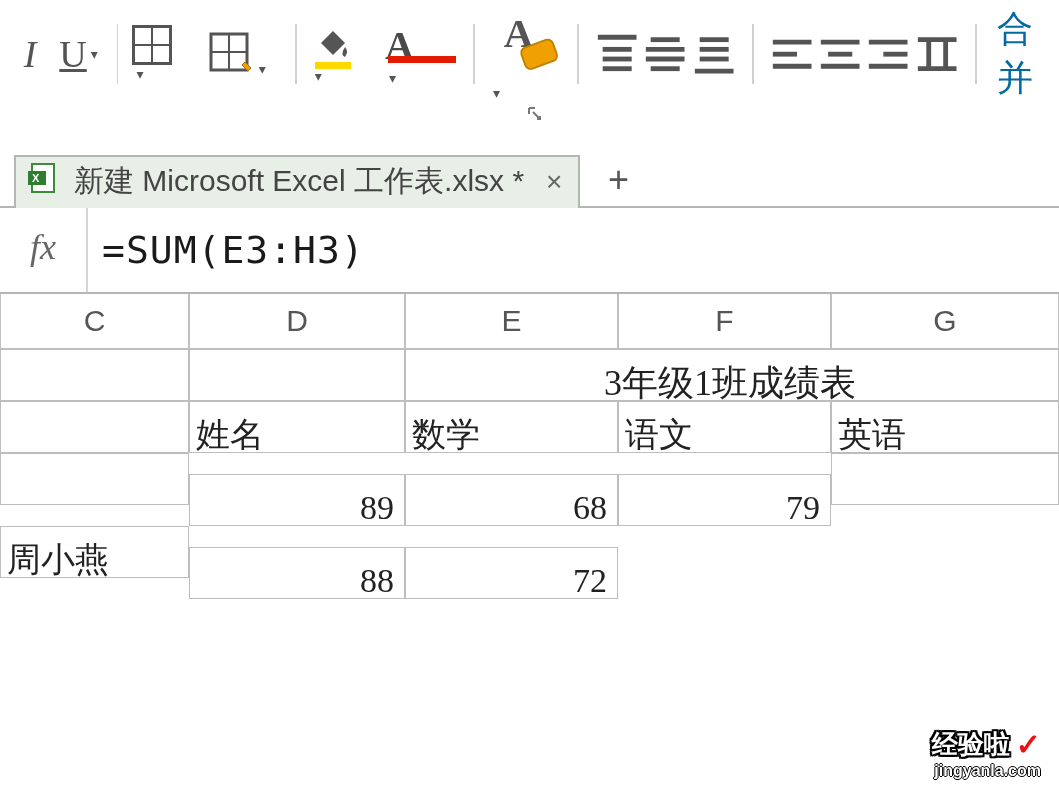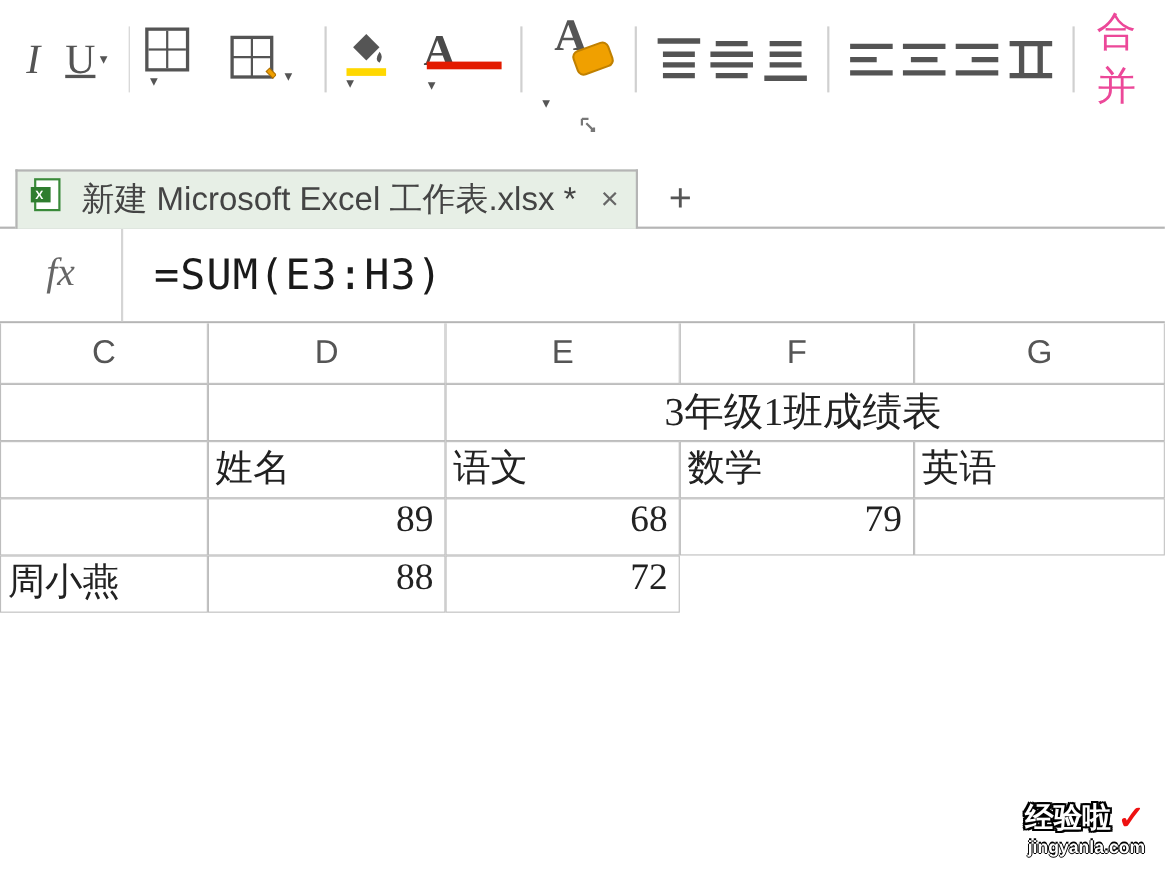--- a/index.html
+++ b/index.html
@@ -89,37 +89,37 @@
   .tab .close { font-size: 28px; color: #666; font-family: Arial; margin-left: 8px; }
   .addtab { width:40px; height:40px; display:flex; align-items:center; justify-content:center; margin-left:18px; margin-bottom:6px; font-size:36px; color:#555; font-family:Arial; }
 
   .formula-bar {
     display: flex;
     align-items: center;
     border-bottom: 2px solid #b5b5b5;
     height: 86px;
   }
   .fx-label {
-    width: 112px;
+    width: 88px;
     text-align: center;
     font-family: "Times New Roman", serif;
     font-style: italic;
     font-size: 36px;
     color: #666;
     border-right: 2px solid #d5d5d5;
     height: 100%;
     display:flex; align-items:center; justify-content:center;
     padding-bottom:6px;
   }
   .formula-input {
     flex: 1;
     font-family: "SimSun", "NSimSun", monospace;
     font-size: 38px;
     color: #1a1a1a;
-    padding-left: 28px;
+    padding-left: 14px;
     letter-spacing: 1px;
   }
 
   .sheet {
     display: grid;
     grid-template-columns: 189px 216px 213px 213px 228px;
     font-family: "SimSun", serif;
     font-size: 34px;
     color: #222;
   }
@@ -128,43 +128,43 @@
     font-family: Arial, sans-serif;
     font-size: 30px;
     color: #555;
     border: 1px solid #c0c0c0;
     border-top: none;
     padding: 10px 0 10px 0;
     background: #fff;
   }
   .cell {
     border: 1px solid #bdbdbd;
-    padding: 0 10px 4px 6px;
+    padding: 20px 10px 4px 6px;
     height: 52px;
     display:flex;
-    align-items:flex-start;
-  }
-  .cell.right { justify-content:flex-end; }
+    align-items:center;
+  }
+  .cell.right { justify-content:flex-end;margin-top:21px; }
   .merge-title {
     grid-column: 3 / span 3;
     justify-content: center;
     font-size: 36px;
   }
 
   .watermark {
     position: absolute;
     right: 18px;
     bottom: 14px;
     text-align: right;
     font-family: "Microsoft YaHei", sans-serif;
   }
   .watermark .line1 { font-size: 26px; font-weight: bold; color:#fff; text-shadow: -2px 0 #000, 2px 0 #000, 0 -2px #000, 0 2px #000, -2px -2px #000, 2px 2px #000, -2px 2px #000, 2px -2px #000; display:inline-flex; align-items:flex-start; gap:6px;}
   .watermark .checkmark { color:#e11; font-size:30px; text-shadow:none; }
   .watermark .line2 { font-size: 16px; font-weight:bold; color:#fff; text-shadow: -1px 0 #000, 1px 0 #000, 0 -1px #000, 0 1px #000; }
-  .merge-text { font-family:"SimSun"; font-size:36px; color:#ec4899; }
+  .merge-text { font-family:"SimSun"; font-size:36px; color:#0369a1; }
 </style>
 </head>
 <body>
 
 <div class="toolbar">
   <div class="tool-item">
       <span class="icon-italic">I</span>
     </div>
   <div class="tool-item">
       <span class="icon-underline">U</span>
@@ -318,24 +318,24 @@
   <div class="cell"></div>
   <div class="cell merge-title">
       <span>3年级1班成绩表</span>
     </div>
 
   <div class="cell"></div>
   <div class="cell">
       <span>姓名</span>
     </div>
   <div class="cell">
+      <span>数学</span>
+    </div>
+  <div class="cell">
       <span>语文</span>
-    </div>
-  <div class="cell">
-      <span>数学</span>
     </div>
   <div class="cell">
       <span>英语</span>
     </div>
 
   <div class="cell row4"></div>
   <div class="cell row4 right">
       <span>89</span>
     </div>
   <div class="cell row4 right">

